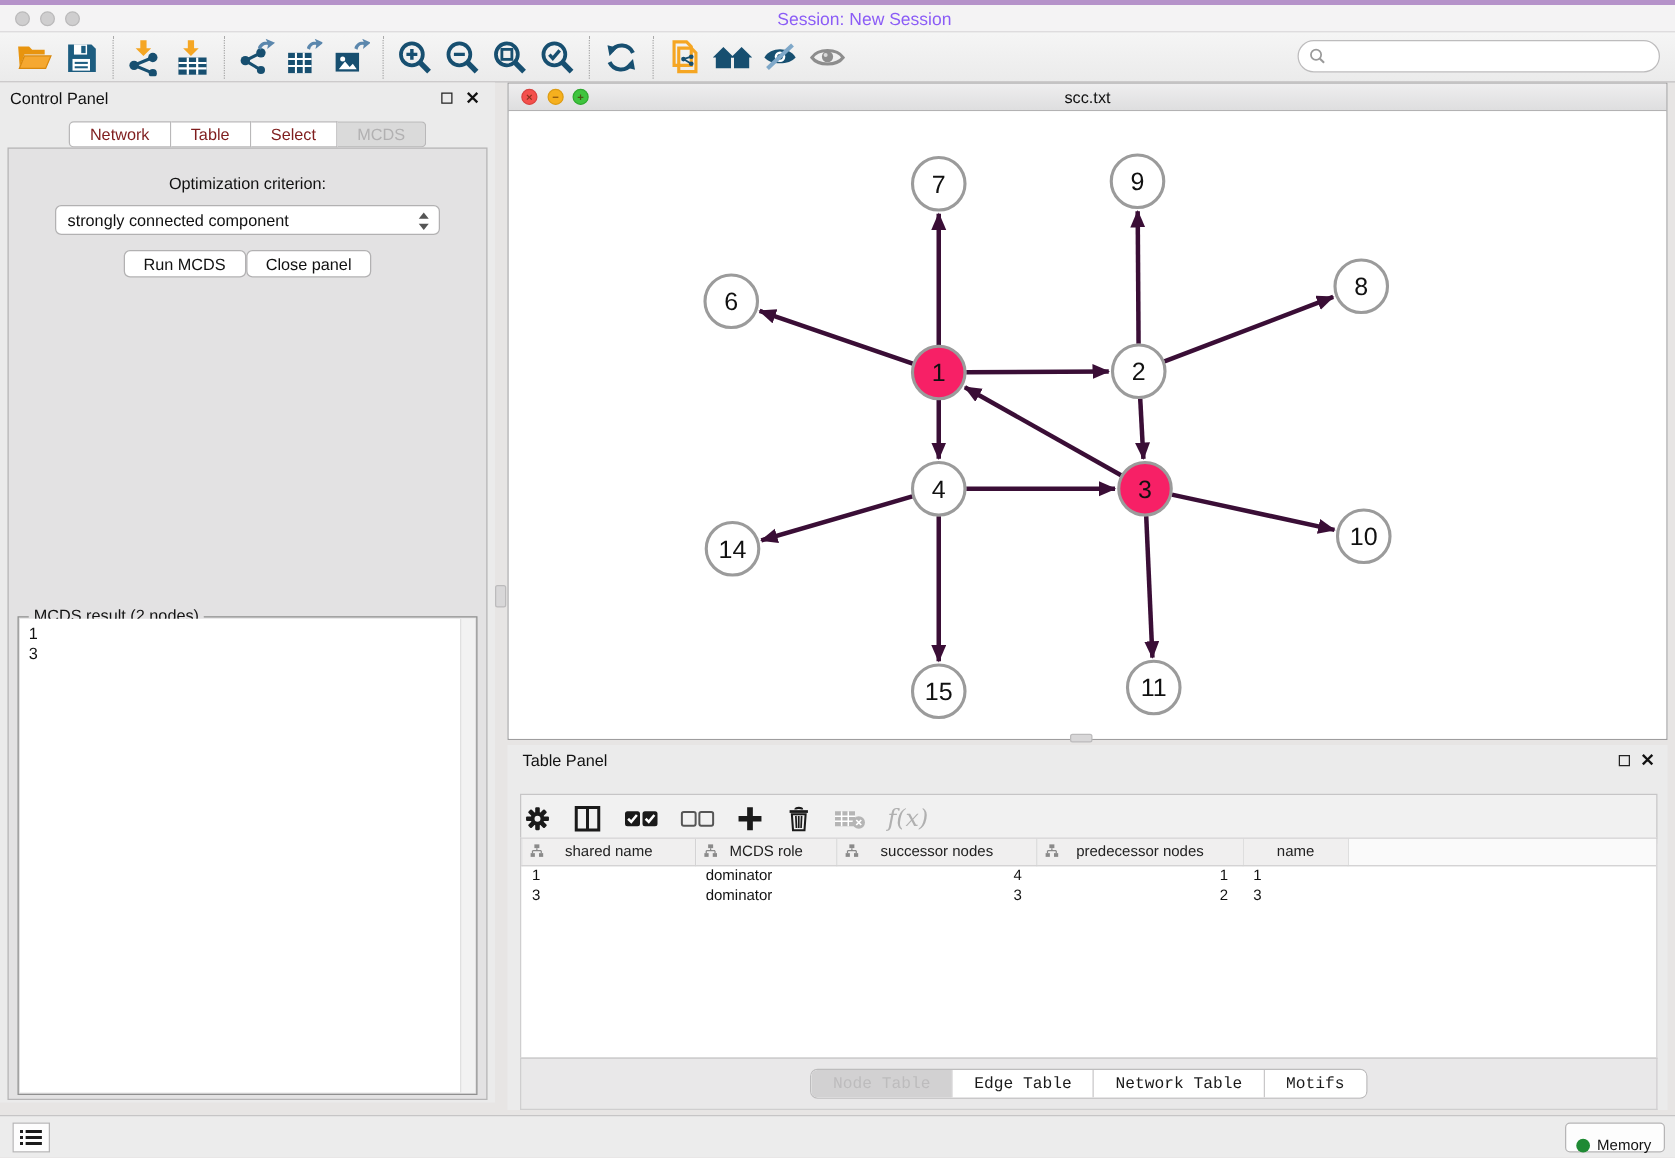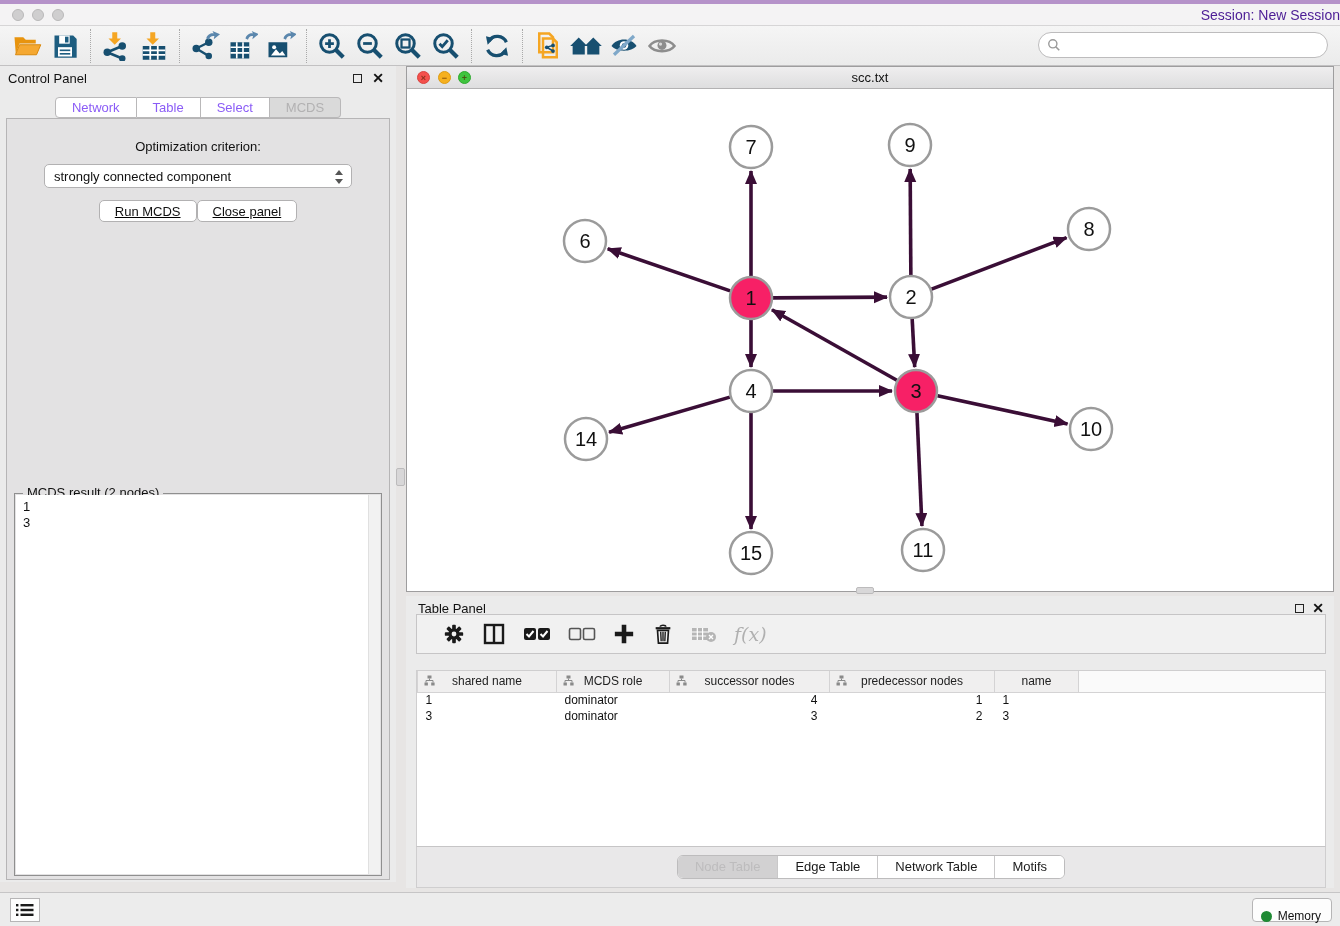--- a/index.html
+++ b/index.html
@@ -1,49 +1,49 @@
 <!DOCTYPE html>
 <html><head>
 <meta charset="utf-8">
 <style>
   * { margin:0; padding:0; box-sizing:border-box; }
   html,body { width:1340px; height:926px; font-family:"Liberation Sans", sans-serif; background:#e7e5e4; overflow:hidden; position:relative; }
 
   
   .top-strip { position:absolute; left:0; top:0; width:1340px; height:4px; background:#b592c9; }
   .titlebar { position:absolute; left:0; top:4px; width:1340px; height:22px; background:#f4f3f4; border-bottom:1px solid #d6d5d6; }
-  .titlebar .title { position:absolute; left:0; right:0; top:3px; text-align:right; font-size:14px; color:#4c1d95;margin-left:43px; }
+  .titlebar .title { position:absolute; left:0; right:0; top:3px; text-align:center; font-size:14px; color:#8b5cf6;margin-left:43px; }
   .tl-dot { position:absolute; top:5px; width:12px; height:12px; border-radius:50%; background:#cfcecf; border:1px solid #bab9ba; }
 
   
   .toolbar { position:absolute; left:0; top:26px; width:1340px; height:40px; background:linear-gradient(#f5f5f5,#ebebeb); border-bottom:1px solid #c2c1c2; display:flex; align-items:center; padding-left:8px; }
   .tb-icon { width:38px; height:34px; display:flex; align-items:center; justify-content:center; flex:0 0 auto; }
   .tb-sep { width:1px; height:34px; border-left:1px dotted #a9a9a9; margin:0 6px; flex:0 0 auto; }
   .search-wrap { position:absolute; right:12px; top:6px; width:290px; height:26px; }
   .search-wrap input { width:100%; height:100%; border:1px solid #bdbcbd; border-radius:13px; padding-left:28px; font-size:13px; background:#fff; outline:none; color:#333; }
   .search-wrap svg { position:absolute; left:9px; top:6px; }
 
   
   .control-panel { position:absolute; left:0; top:66px; width:396px; height:816px; background:#ebebeb; }
   .panel-header { position:absolute; left:0; top:0; width:100%; height:26px; }
   .panel-header .ph-title { position:absolute; left:8px; top:5px; font-size:13px; color:#111; }
   .float-box { position:absolute; top:8px; width:9px; height:9px; border:1.5px solid #222; background:transparent; cursor:pointer; }
   .close-x { position:absolute; top:3px; font-size:14px; font-weight:bold; color:#111; cursor:pointer; line-height:18px; }
   .cp-tabs { position:absolute; left:0; right:0; top:31px; display:flex; justify-content:center; }
-  .cp-tab { height:21px; padding:2px 16px 0 16px; font-size:13px; background:#fff; border:1px solid #b9b8b9; border-left:none; color:#8b5cf6; cursor:pointer; }
+  .cp-tab { height:21px; padding:2px 16px 0 16px; font-size:13px; background:#fff; border:1px solid #b9b8b9; border-left:none; color:#7f1d1d; cursor:pointer; }
   .cp-tab:first-child { border-left:1px solid #b9b8b9; border-radius:4px 0 0 4px; }
   .cp-tab:last-child { border-radius:0 4px 4px 0; }
   .cp-tab.disabled-selected { background:#dadada; color:#b2b1b2; }
   .cp-content { position:absolute; left:6px; right:6px; top:52px; bottom:2px; border:1px solid #b6b5b6; background:#e3e2e3; }
   .opt-label { margin-top:20px; text-align:center; font-size:13px; color:#111; }
   .criterion-select { position:relative; margin:10px auto 0 auto; width:308px; height:24px; background:#fff; border:1px solid #b2b1b2; border-radius:5px; font-size:13px; color:#111; padding:4px 14px 0 9px; cursor:pointer; }
   .spinner { position:absolute; right:7px; top:4px; width:9px; height:16px; }
   .spinner .up { position:absolute; top:1px; left:0; width:0; height:0; border-left:4.5px solid transparent; border-right:4.5px solid transparent; border-bottom:5px solid #555; }
   .spinner .down { position:absolute; bottom:1px; left:0; width:0; height:0; border-left:4.5px solid transparent; border-right:4.5px solid transparent; border-top:5px solid #555; }
-  .btn-row { margin-top:12px; display:flex; justify-content:center; gap:0;text-decoration:underline; }
+  .btn-row { margin-top:12px; display:flex; justify-content:center; gap:0; }
   .cp-btn { height:22px; padding:0 15px; background:#fff; border:1px solid #b2b1b2; border-radius:5px; font-size:13px; color:#111; cursor:pointer; font-family:"Liberation Sans",sans-serif; }
   .mcds-fieldset { position:absolute; left:7px; right:7px; top:374px; bottom:3px; border:1px solid #8f8f8f; }
   .mcds-legend { position:absolute; left:8px; top:-9px; background:#e3e2e3; padding:0 4px; font-size:13px; color:#111; }
   .mcds-list { position:absolute; left:1px; right:1px; top:1px; bottom:1px; background:#fff; font-size:13px; color:#111; padding:4px 0 0 7px; }
   .mcds-line { height:16px; cursor:default; }
   .mcds-scroll { position:absolute; right:1px; top:1px; bottom:1px; width:12px; background:#f2f2f2; border-left:1px solid #e0e0e0; }
 
   
   .network-window { position:absolute; left:406px; top:66px; width:928px; height:526px; border:1px solid #9e9d9e; background:#fff; }
   .nw-titlebar { position:absolute; left:0; top:0; right:0; height:22px; background:linear-gradient(#efeeef,#dededf); border-bottom:1px solid #b3b2b3; }
@@ -51,33 +51,33 @@
   .nw-dot { position:absolute; top:4px; width:13px; height:13px; border-radius:50%; font-size:9px; font-weight:bold; text-align:center; line-height:13px; color:rgba(80,30,0,.65); cursor:pointer; }
   .nw-dot.red { background:#f4504c; border:1px solid #d94340; }
   .nw-dot.yellow { background:#f6b01e; border:1px solid #dd9c14; }
   .nw-dot.green { background:#3fc43e; border:1px solid #2fa92f; }
   .nw-canvas { position:absolute; left:0; top:22px; width:926px; height:502px; background:#fff; }
   .grip-v { position:absolute; left:396px; top:468px; width:9px; height:18px; background:#d8d7d8; border:1px solid #bcbbbc; border-radius:2px; cursor:col-resize; }
   .grip-h { position:absolute; left:856px; top:587px; width:18px; height:7px; background:#d8d7d8; border:1px solid #bcbbbc; border-radius:2px; cursor:row-resize; }
 
   
   .table-panel { position:absolute; left:406px; top:596px; width:928px; height:292px; background:#ebebeb; }
-  .tp-toolbar { position:absolute; left:10px; right:8px; top:18px; height:40px; background:#f1f1f1; border:1px solid #c6c5c6; display:flex; align-items:center; gap:17px; padding-left:26px; }
+  .tp-toolbar { position:absolute; left:10px; right:8px; top:39px; height:40px; background:#f1f1f1; border:1px solid #c6c5c6; display:flex; align-items:center; gap:17px; padding-left:2px; }
   .tp-icon { display:flex; align-items:center; justify-content:center; cursor:pointer; }
   .tp-icon.grayed { cursor:default; }
   .fx-label { font-family:"DejaVu Serif", serif; font-style:italic; font-size:19px; color:#b0b0b0; }
   .tp-table-wrap { position:absolute; left:10px; right:8px; top:74px; height:176px; background:#fff; border:1px solid #cfcecf; border-bottom:none; overflow:hidden; }
   table.node-table { border-collapse:collapse; width:100%; table-layout:fixed; }
   .node-table th { height:21px; background:#f0efef; border:1px solid #d4d3d4; border-top:none; font-size:12px; font-weight:normal; color:#222; text-align:center; position:relative; cursor:pointer; }
   .node-table th.filler { background:#fafafa; border:none; border-bottom:1px solid #d4d3d4; cursor:default; }
   .node-table th .hier { position:absolute; left:6px; top:4px; }
   .node-table td { height:16px; font-size:12px; color:#111; padding:0 8px; cursor:default; white-space:nowrap; overflow:hidden; }
   .node-table td.r { text-align:right; padding-right:12px; }
   .tp-footer { position:absolute; left:10px; right:8px; top:250px; height:42px; background:#e9e8e9; border:1px solid #cfcecf; border-top:1px solid #c6c5c6; display:flex; align-items:center; justify-content:center; }
-  .seg { display:flex; border:1px solid #bdbcbd; border-radius:6px; overflow:hidden; background:#fff; }
+  .seg { display:flex; border:1px solid #bdbcbd; border-radius:6px; overflow:hidden; background:#fff;font-family:Liberation Mono, monospace; }
   .seg-tab { height:22px; padding:3px 17px 0 17px; font-size:13px; color:#1a1a1a; background:#fff; border-left:1px solid #c9c8c9; cursor:pointer; }
   .seg-tab:first-child { border-left:none; }
   .seg-tab.selected { background:#d2d1d2; color:#bdbcbd; }
 
   
   .status-bar { position:absolute; left:0; top:892px; width:1340px; height:34px; background:#ececec; border-top:1px solid #c6c5c6; }
   .status-left-btn { position:absolute; left:10px; top:5px; width:30px; height:24px; background:#fdfdfd; border:1px solid #b6b5b6; display:flex; align-items:center; justify-content:center; cursor:pointer; }
   .memory-btn { position:absolute; right:8px; top:5px; height:24px; padding:12px 10px 0 8px; background:#fdfdfd; border:1px solid #b6b5b6; border-radius:4px; display:flex; align-items:center; gap:6px; font-size:12px; color:#111; cursor:pointer; }
   .memory-dot { width:11px; height:11px; border-radius:50%; background:#1f8a34; }
 </style>

